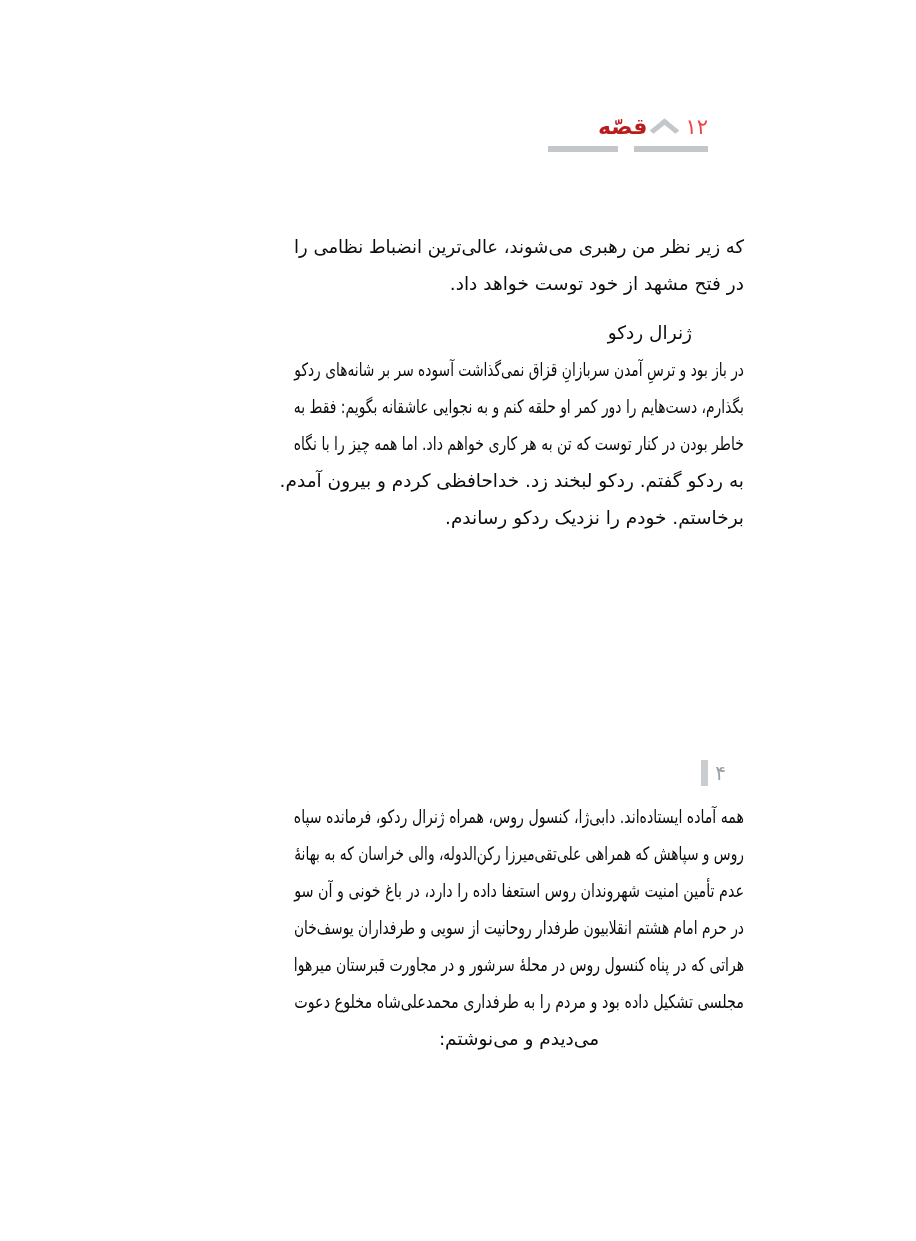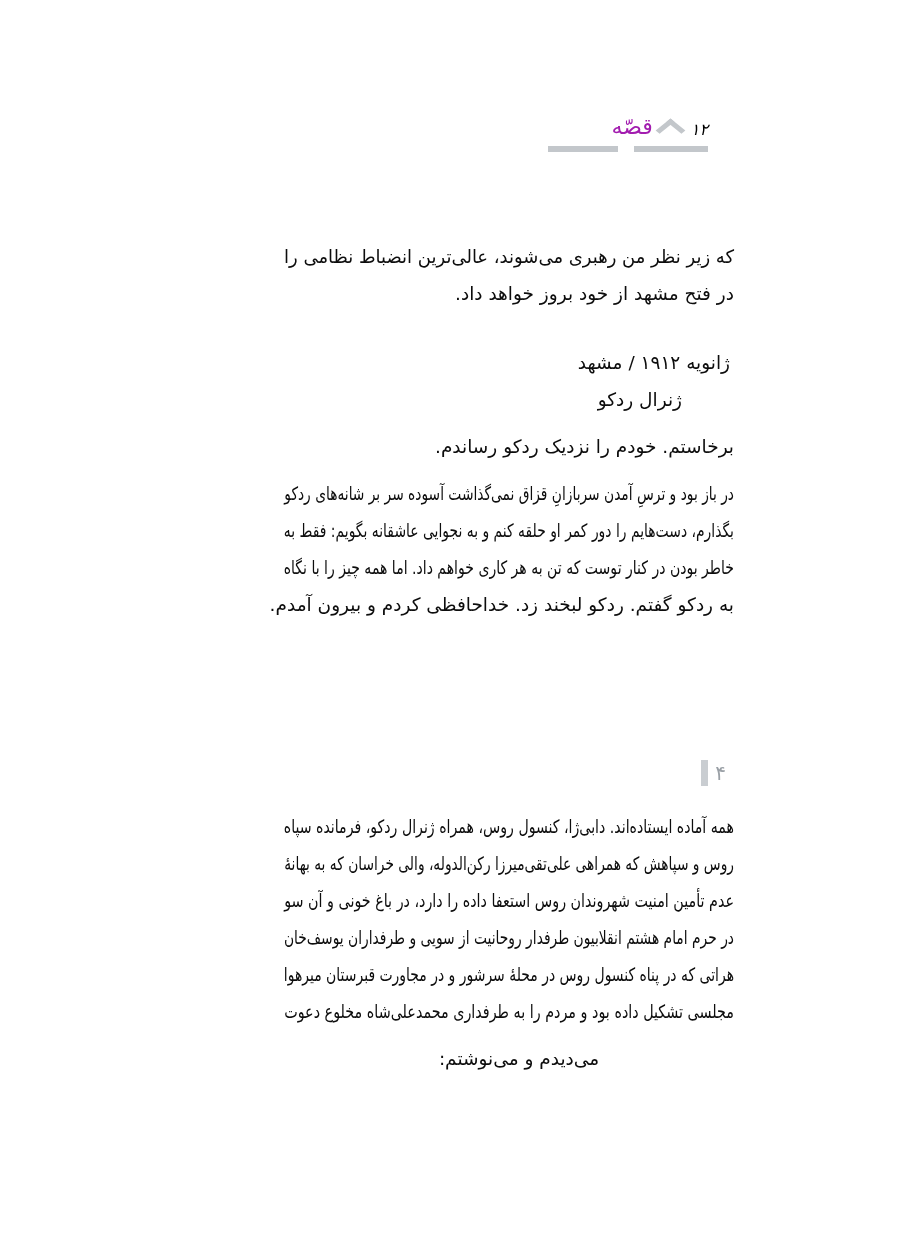--- a/index.html
+++ b/index.html
@@ -35,50 +35,49 @@
   }
   .rh-row {
     display: flex;
     flex-direction: row;
     align-items: flex-end;
     justify-content: flex-start;
     height: 32px;
     gap: 6px;
   }
   .rh-folio {
-    font-size: 16px;
-    color: #000000;
+    font-size: 21px;
+    color: #ef4444;
     letter-spacing: 0.5px;
     line-height: 1;
     padding-bottom: 2px;
-    font-style: italic;
   }
   .rh-caret {
     width: 26px;
     height: 22px;
     position: relative;
     flex: 0 0 auto;
   }
   .rh-caret::before {
     content: "";
     position: absolute;
     left: 2px;
     bottom: 0;
     width: 14px;
     height: 14px;
     border-left: 5px solid #c3c7cb;
     border-top: 5px solid #c3c7cb;
     transform: rotate(45deg) skew(-6deg, -6deg);
   }
   .rh-title {
     font-size: 22px;
-    color: #a21caf;
+    color: #b91c1c;
     line-height: 1;
     padding-bottom: 2px;
-    font-weight: 400;
+    font-weight: 700;
   }
   .rh-rule {
     position: absolute;
     top: 38px;
     right: 0;
     width: 160px;
     height: 6px;
   }
   .rh-rule .seg-r {
     position: absolute;
@@ -113,21 +112,21 @@
     line-height: 37px;
     color: #0d0d0d;
     white-space: nowrap;
     letter-spacing: 0;
     font-family: "DejaVu Sans", "Liberation Sans", sans-serif;
   }
 
   .ln.center  { text-align: center; }
   .ln.right   { text-align: right; }
 
-  .blk { margin: 10px; padding: 0; }
+  .blk { margin: 0; padding: 0; }
   .gap-sm { height: 12px; }
 
   
   .ind-1 { padding-right: 4px; }
   .ind-2 { padding-right: 52px; }
   .ind-3 { padding-right: 128px; }
 
   
   .section-mark {
     position: absolute;
@@ -174,40 +173,39 @@
     <div class="rh-rule">
       <span class="seg-r"></span>
       <span class="seg-l"></span>
     </div>
   </div>
 
   <div class="text-column">
 
     <div class="blk">
       <div class="ln right" style="transform: scaleX(0.971922); transform-origin: right center;">که زیر نظر من رهبری می‌شوند، عالی‌ترین انضباط نظامی را</div>
-      <div class="ln center">در فتح مشهد از خود بروز خواهد داد.</div>
+      <div class="ln center">در فتح مشهد از خود توست خواهد داد.</div>
     </div>
 
     <div class="gap-sm"></div>
 
     <div class="blk">
-      <div class="ln right ind-1">ژانویه ۱۹۱۲ / مشهد</div>
       <div class="ln right ind-2">ژنرال ردکو</div>
     </div>
 
-
-    <div class="blk">
-      <div class="ln center">برخاستم. خودم را نزدیک ردکو رساندم.</div>
-    </div>
 
     <div class="blk">
       <div class="ln right" style="transform: scaleX(0.745033); transform-origin: right center;">در باز بود و ترسِ آمدن سربازانِ قزاق نمی‌گذاشت آسوده سر بر شانه‌های ردکو</div>
       <div class="ln right" style="transform: scaleX(0.751252); transform-origin: right center;">بگذارم، دست‌هایم را دور کمر او حلقه کنم و به نجوایی عاشقانه بگویم: فقط به</div>
       <div class="ln right" style="transform: scaleX(0.758853); transform-origin: right center;">خاطر بودن در کنار توست که تن به هر کاری خواهم داد. اما همه چیز را با نگاه</div>
       <div class="ln center">به ردکو گفتم. ردکو لبخند زد. خداحافظی کردم و بیرون آمدم.</div>
+    </div>
+
+    <div class="blk">
+      <div class="ln center">برخاستم. خودم را نزدیک ردکو رساندم.</div>
     </div>
 
   </div>
 
   <div class="section-mark">
     <span class="num">۴</span>
     <span class="bar"></span>
   </div>
 
   <div class="text-column-2">

